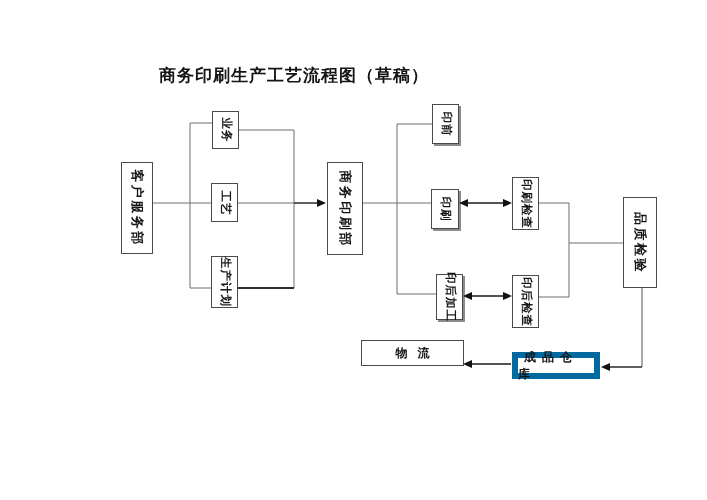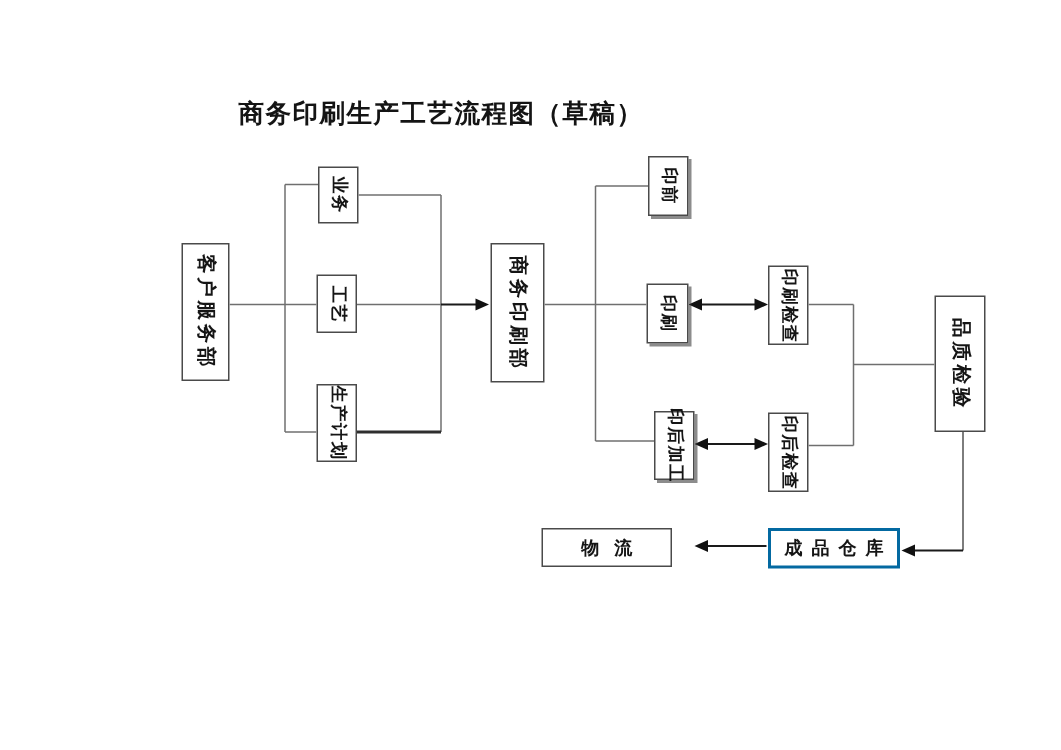--- a/index.html
+++ b/index.html
@@ -15,21 +15,21 @@
   .note{
     position:absolute;left:67px;top:390px;font-size:15px;font-weight:700;
     letter-spacing:0.5px;color:#141414;
   }
   svg.wires{position:absolute;left:0;top:0;}
   .node{
     position:absolute;border:1px solid #4a4a4a;background:#ffffff;
     box-sizing:border-box;
   }
   .node.shadow{box-shadow:2px 2px 0 rgba(45,45,45,0.55);}
-  .node.thick{border:2px solid #0369a1;}
+  .node.thick{border:6px solid #0369a1;}
   .vt{
     position:absolute;top:50%;left:50%;
     transform:translate(-50%,-50%) rotate(90deg);
     white-space:nowrap;font-weight:700;color:#151515;line-height:1;
   }
   .vt.small{font-size:11.5px;letter-spacing:1px;}
   .vt.big{font-size:13px;letter-spacing:2.5px;}
   .ht{
     position:absolute;inset:0;display:flex;align-items:center;justify-content:center;
     font-weight:700;font-size:12px;color:#151515;
@@ -121,21 +121,21 @@
   </div>
 
   <div class="node" style="left:512px;top:275px;width:27px;height:53px">
     <span class="vt small">印后检查</span>
   </div>
 
   <div class="node" style="left:623px;top:197px;width:34px;height:91px">
     <span class="vt big">品质检验</span>
   </div>
 
-  <div class="node" style="left:361px;top:352px;width:87px;height:26px">
+  <div class="node" style="left:361px;top:340px;width:103px;height:26px">
     <span class="ht wide">物流</span>
   </div>
 
   <div class="node thick" style="left:512px;top:352px;width:88px;height:27px">
     <span class="ht mid">成品仓库</span>
   </div>
 
 
 </div>
 

